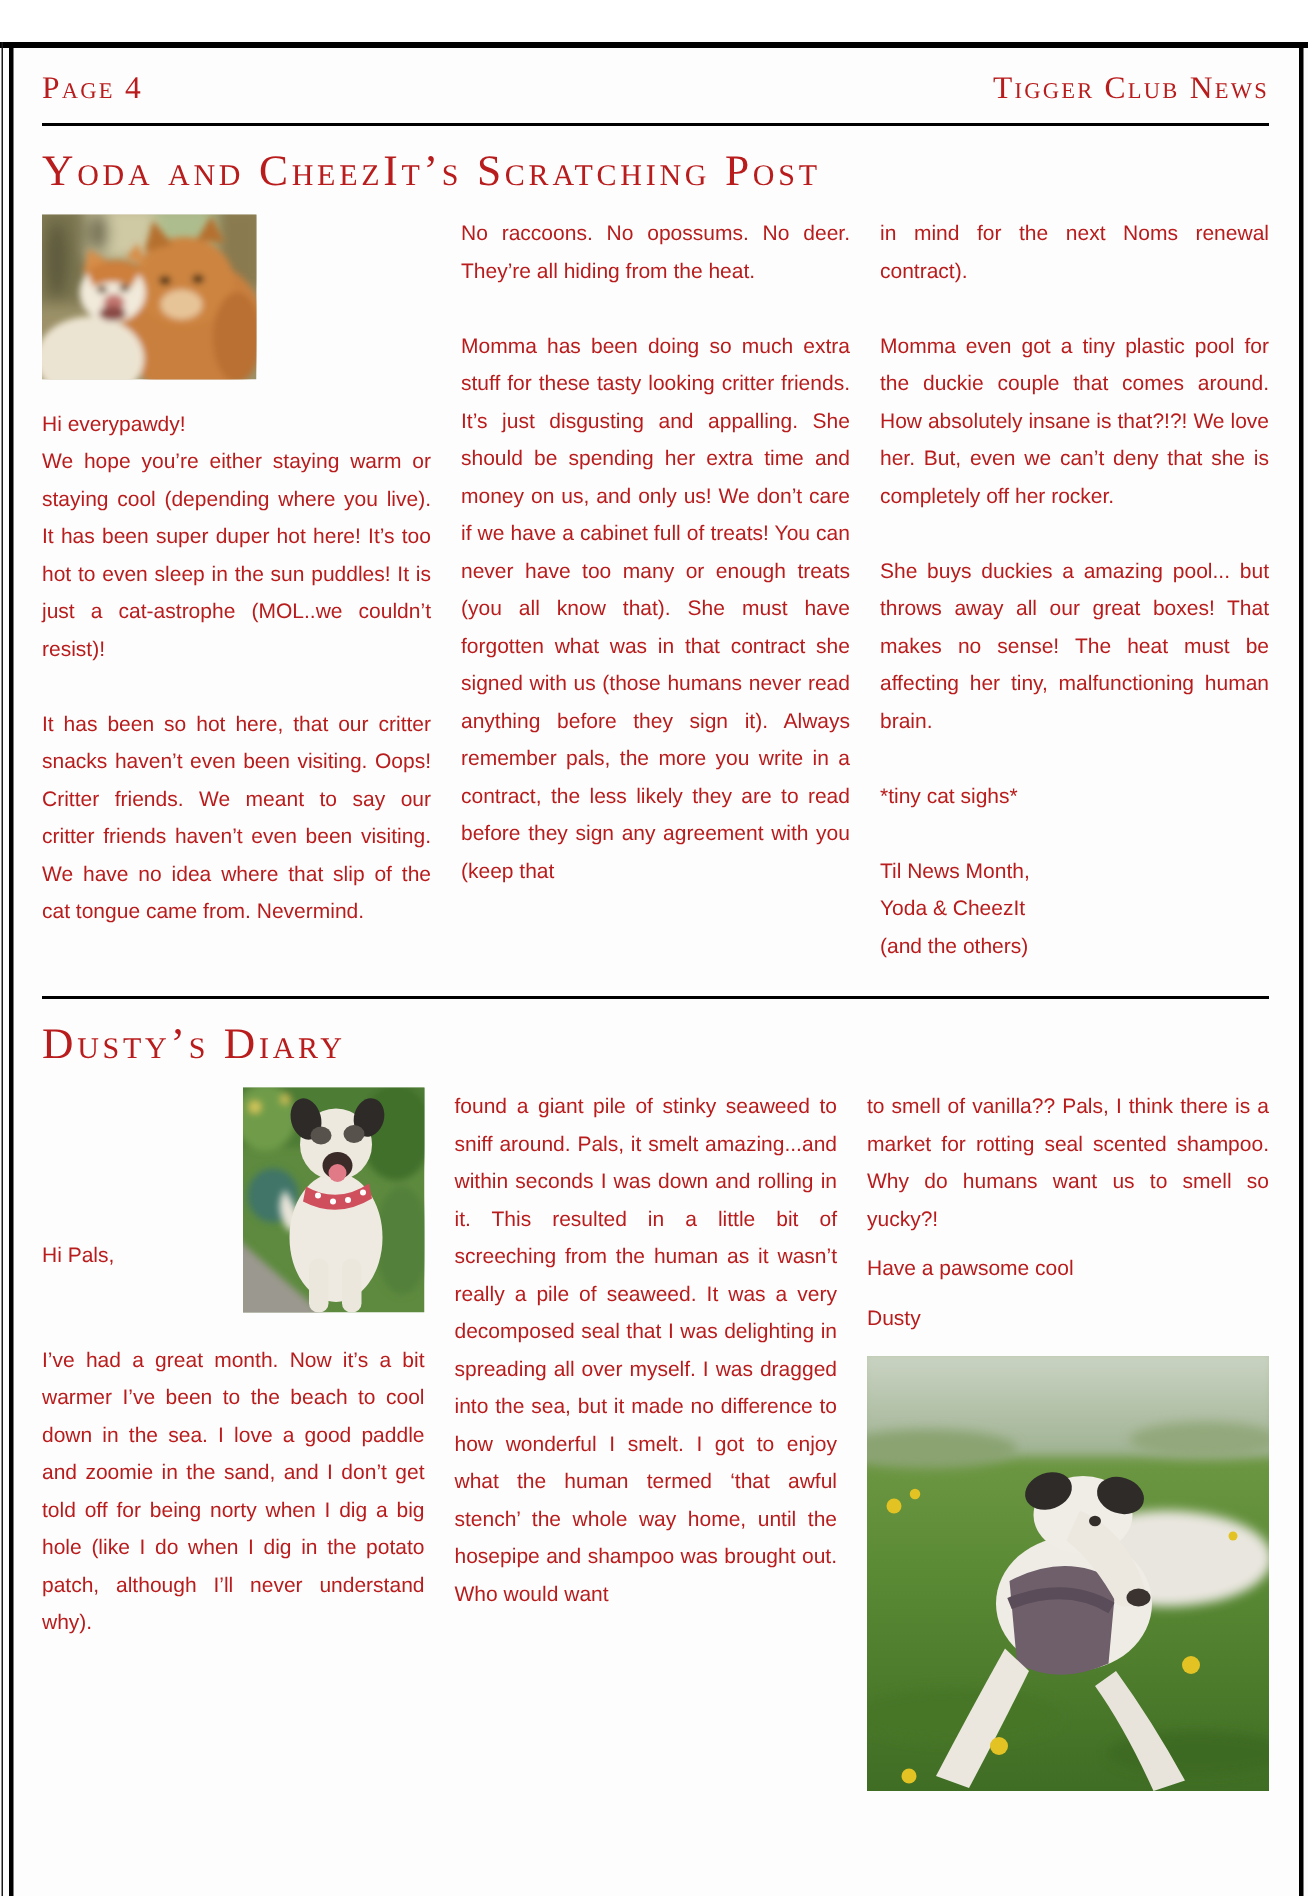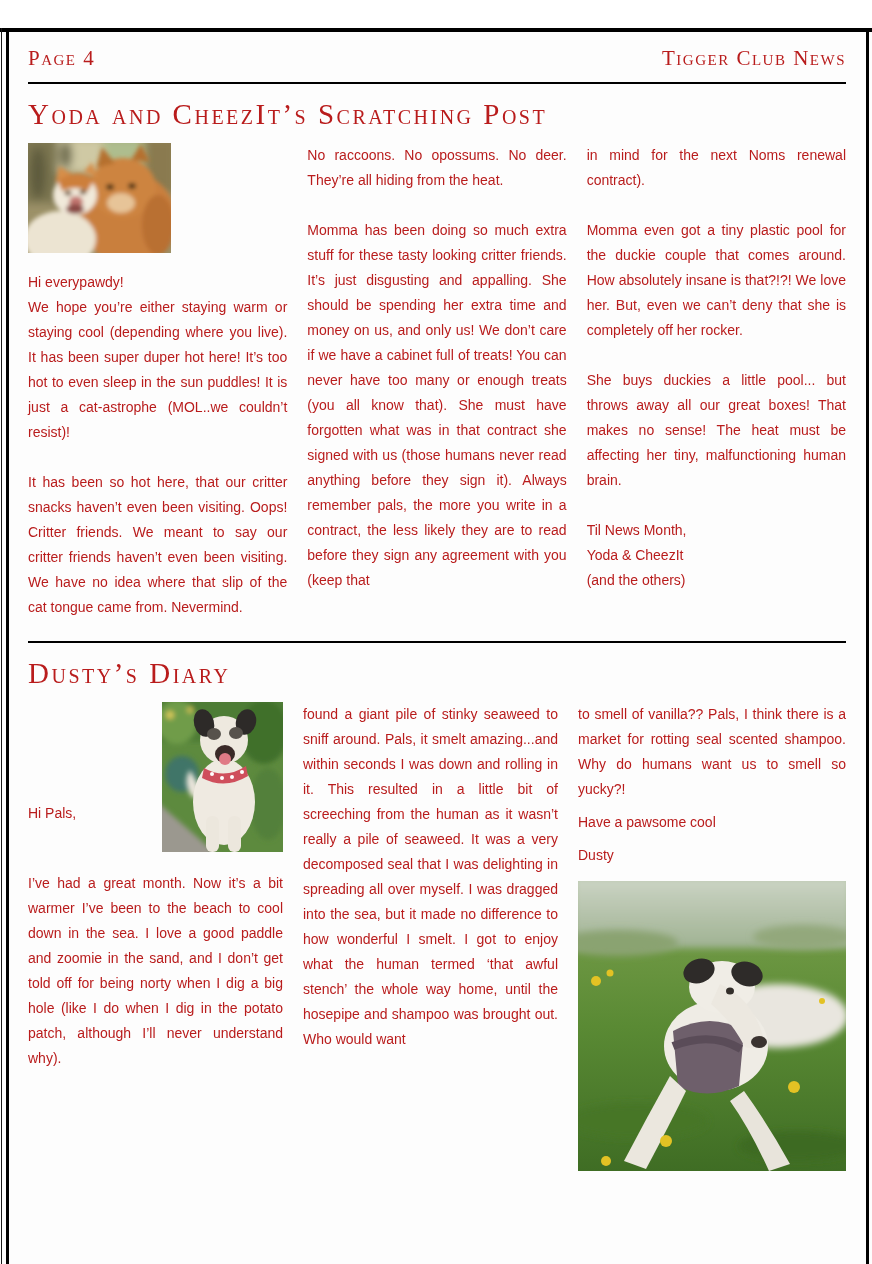--- a/index.html
+++ b/index.html
@@ -144,21 +144,22 @@
       </div>
 
       <div class="col">
         <p class="p">No raccoons. No opossums. No deer. They’re all hiding from the heat.</p>
         <p class="p gap">Momma has been doing so much extra stuff for these tasty looking critter friends. It’s just disgusting and appalling. She should be spending her extra time and money on us, and only us! We don’t care if we have a cabinet full of treats! You can never have too many or enough treats (you all know that). She must have forgotten what was in that contract she signed with us (those humans never read anything before they sign it). Always remember pals, the more you write in a contract, the less likely they are to read before they sign any agreement with you (keep that</p>
       </div>
 
       <div class="col">
         <p class="p">in mind for the next Noms renewal contract).</p>
         <p class="p gap">Momma even got a tiny plastic pool for the duckie couple that comes around. How absolutely insane is that?!?! We love her. But, even we can’t deny that she is completely off her rocker.</p>
-        <p class="p gap">She buys duckies a little pool... but throws away all our great boxes! That makes no sense! The heat must be affecting her tiny, malfunctioning human brain.</p>
+        <p class="p gap">She buys duckies a amazing pool... but throws away all our great boxes! That makes no sense! The heat must be affecting her tiny, malfunctioning human brain.</p>
+        <p class="p gap no-just">*tiny cat sighs*</p>
         <p class="p gap no-just">Til News Month,</p>
         <p class="p no-just">Yoda &amp; CheezIt</p>
         <p class="p no-just">(and the others)</p>
       </div>
     </div>
 
     <div class="section-rule"></div>
 
     <h1 class="article-title">Dusty’s Diary</h1>
 

